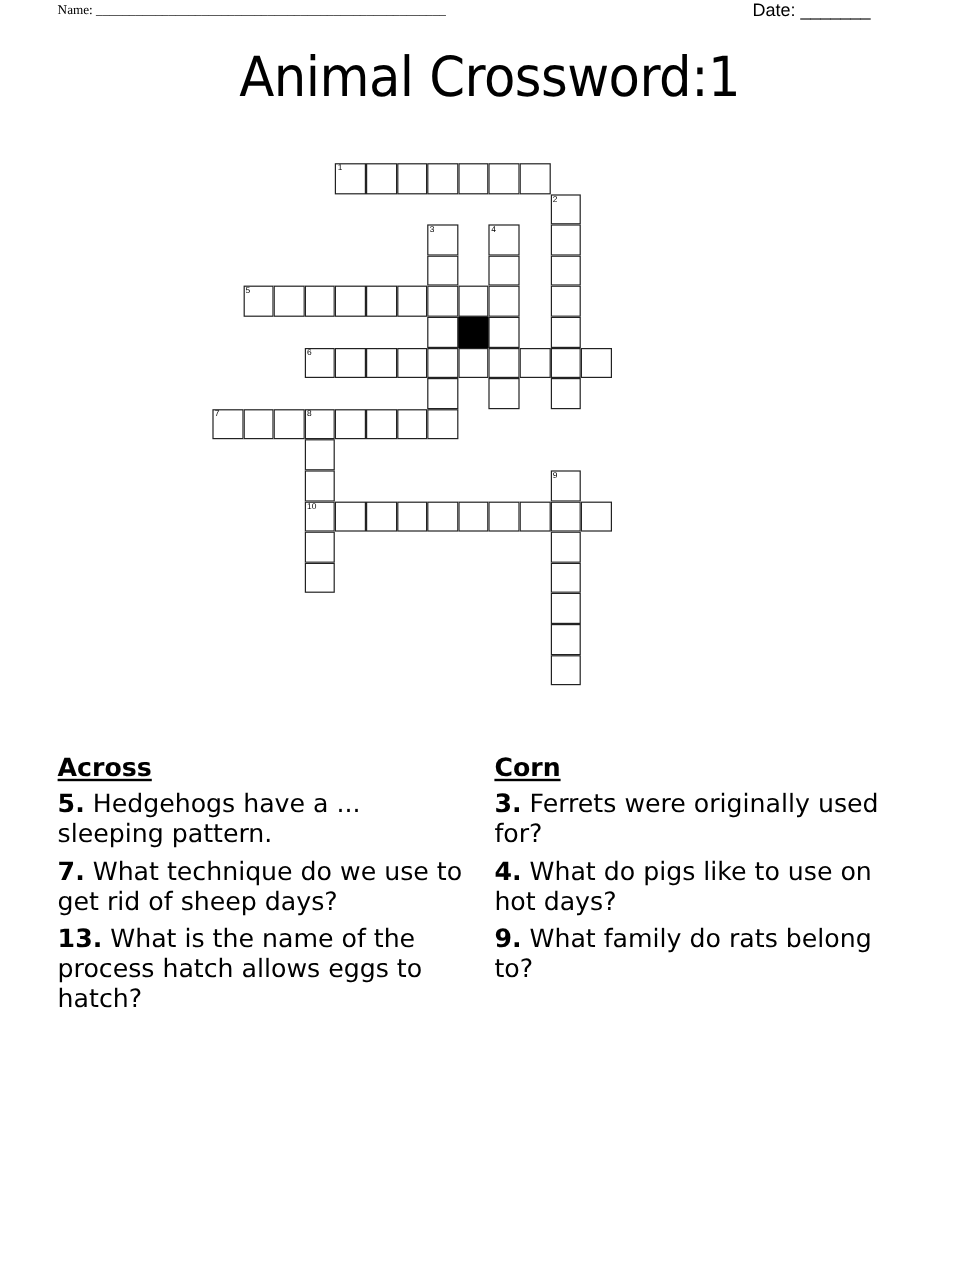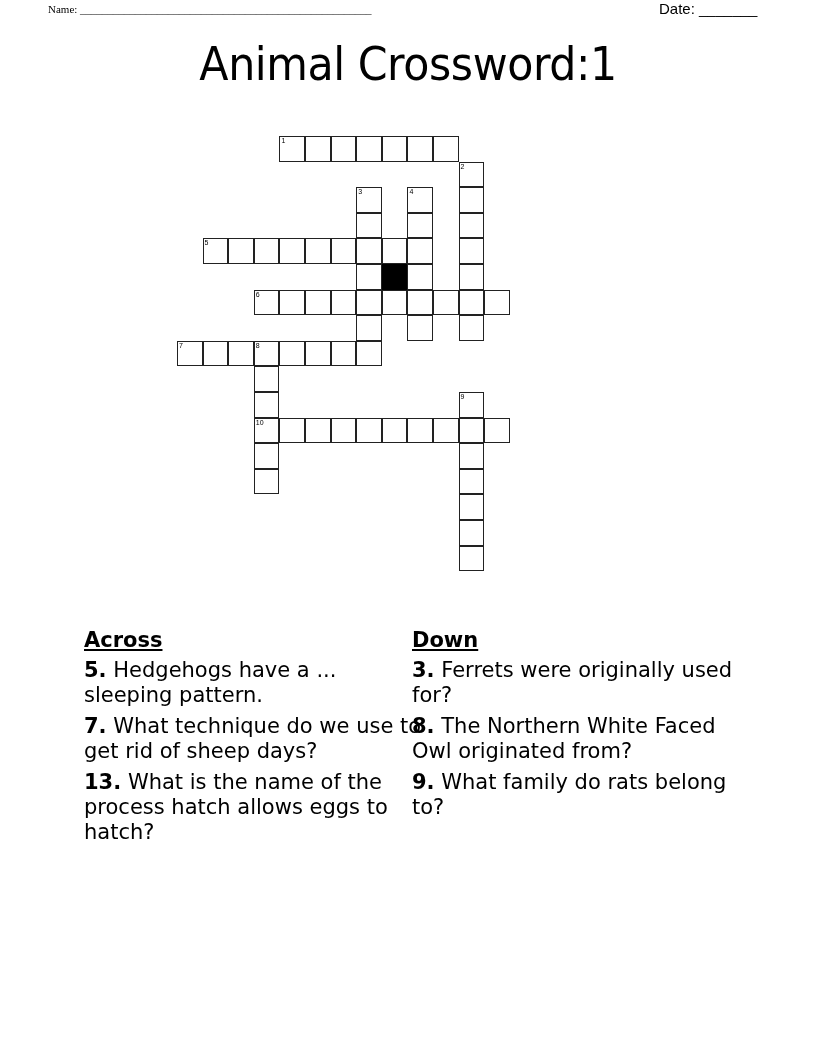--- a/index.html
+++ b/index.html
@@ -1,25 +1,25 @@
 <!DOCTYPE html>
 <html><head>
 <meta charset="utf-8">
 <style>
   html, body { margin: 0; padding: 0; background: #ffffff; }
   body { width: 816px; height: 1056px; position: relative; overflow: hidden; color: #000; }
   .header-line { position: absolute; top: 0; left: 48px; font-family: Liberation Serif, serif; font-size: 11px; line-height: 18px; }
-  .header-date { position: absolute; top: 0; left: 659px; font-family: "Liberation Sans", sans-serif; font-size: 15px; line-height: 18px; }
+  .header-date { position: absolute; top: 0; left: 627px; font-family: "Liberation Sans", sans-serif; font-size: 15px; line-height: 18px; }
   .title { position: absolute; top: 34px; left: 0; width: 816px; text-align: center; font-family: "DejaVu Sans", sans-serif; font-size: 46px; line-height: 60px; letter-spacing: -0.5px; transform: scaleX(0.93); }
   .grid { position: absolute; left: 0; top: 0; width: 816px; height: 600px; }
   .cell { position: absolute; width: 25.6px; height: 25.6px; box-sizing: border-box; border: 1.5px solid #222; background: #fff; }
   .cell.black { background: #000; border-color: #000; }
   .cell .num { position: absolute; top: 0; left: 1px; font-family: "Liberation Sans", sans-serif; font-size: 7px; line-height: 8px; color: #000; }
   .clues { position: absolute; top: 628px; font-family: "DejaVu Sans", sans-serif; font-size: 21px; line-height: 25px; width: 345px; }
-  .clues.across { left: 48px; margin-left: 36px; }
+  .clues.across { left: 48px; }
   .clues.down { left: 412px; width: 340px; }
   .clues h2 { margin: 0 0 5px 0; font-size: 21px; font-weight: bold; text-decoration: underline; line-height: 25px; }
   .clue { margin: 0 0 6px 0; }
   .clue b { font-weight: bold; }
 </style>
 </head>
 <body>
 
 <div class="header-line">Name: _____________________________________________________</div>
 <div class="header-date">Date: _______</div>
@@ -119,17 +119,17 @@
   </div>
 
 <div class="clues across">
   <h2>Across</h2>
   <div class="clue"><b>5.</b><span> Hedgehogs have a ... sleeping pattern.</span></div>
   <div class="clue"><b>7.</b><span> What technique do we use to get rid of sheep days?</span></div>
   <div class="clue"><b>13.</b><span> What is the name of the process hatch allows eggs to hatch?</span></div>
 </div>
 
 <div class="clues down">
-  <h2>Down</h2>
+  <h2>Corn</h2>
   <div class="clue"><b>3.</b><span> Ferrets were originally used for?</span></div>
-  <div class="clue"><b>8.</b><span> The Northern White Faced Owl originated from?</span></div>
+  <div class="clue"><b>4.</b><span> What do pigs like to use on hot days?</span></div>
   <div class="clue"><b>9.</b><span> What family do rats belong to?</span></div>
 </div>
 
 </body></html>

